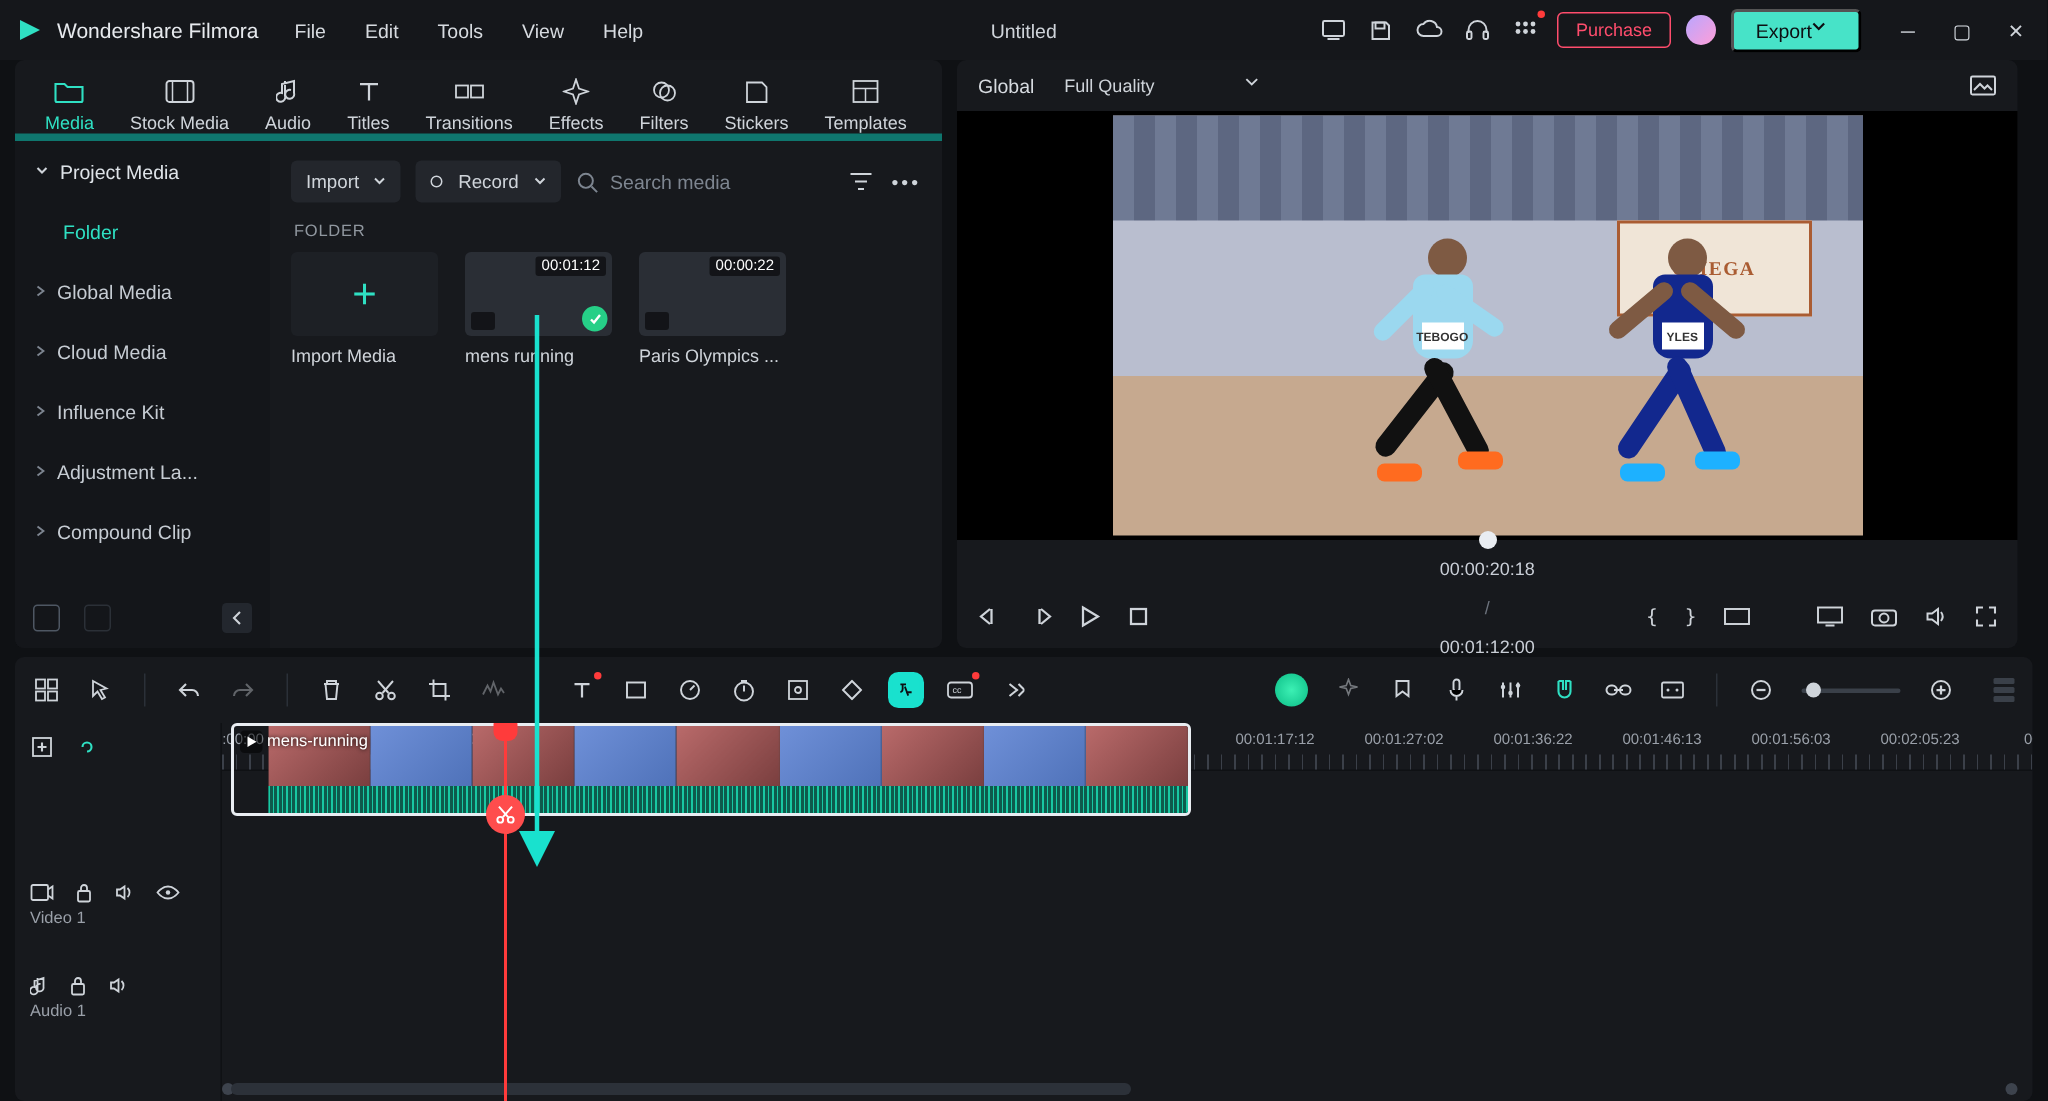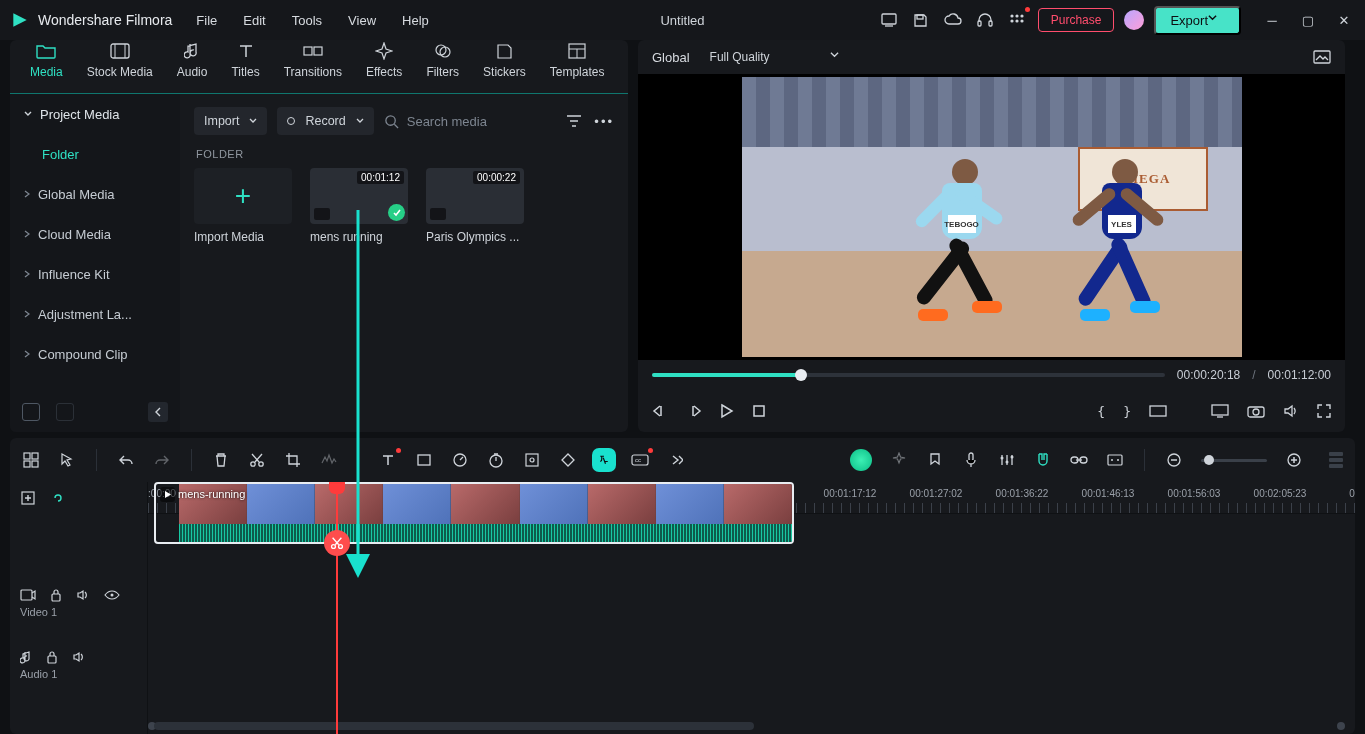--- a/index.html
+++ b/index.html
@@ -21,21 +21,21 @@
   .avatar-dot { width: 20px; height: 20px; border-radius: 50%; background: linear-gradient(135deg,#b9a6ff,#ff9ed8); }
   .btn-export { background: #47e3c8; color: #0d0f12; border-radius: 4px; padding: 5px 22px 5px 14px; font-size: 13px; font-weight: 500; display: flex; }
   .winbtns { display: flex; gap: 22px; margin-left: 14px; margin-right: 8px; }
   .winbtns span { width: 14px; color: #cfd4da; text-align: center; }
 
   
   .main { height: 392px; display: flex; gap: 10px; padding: 0 10px; }
 
   
   .library { width: 618px; display: flex; flex-direction: column; background: #17191d; border-radius: 6px; overflow: hidden; }
-  .lib-tabs { height: 54px; display: flex; align-items: flex-start; gap: 24px; padding: 0 20px; border-bottom: 1px solid #0f766e; }
+  .lib-tabs { height: 54px; display: flex; align-items: flex-end; gap: 24px; padding: 0 20px; border-bottom: 5px solid #0f766e; }
   .lib-tab { display: flex; flex-direction: column; align-items: center; gap: 3px; font-size: 12px; color: #cfd4da; }
   .lib-tab.active { color: #2fe0c3; }
   .lib-tab .ico { width: 22px; height: 22px; display: flex; align-items: center; justify-content: center; }
 
   .lib-body { flex: 1; display: flex; min-height: 0; }
   .lib-side { width: 170px; background: #14161a; display: flex; flex-direction: column; }
   .side-item { height: 40px; display: flex; align-items: center; gap: 8px; padding: 0 14px; font-size: 13px; color: #c6ccd3; }
   .side-item.header { font-weight: 500; color: #dfe4e9; }
   .side-item.sub { padding-left: 32px; color: #2fe0c3; }
   .side-foot { margin-top: auto; height: 40px; display: flex; align-items: center; gap: 16px; padding: 0 12px; }
@@ -88,21 +88,21 @@
   .r-bot .torso,.r-bot .arm { background:#9bd8ef; }
   .r-bot .leg { background:#111; }
   .r-bot .shoe { background:#ff6b1f; }
   .r-usa { left:330px; }
   .r-usa .torso { background:#12288e; }
   .r-usa .arm { background:#7e5a43; }
   .r-usa .leg { background:#12288e; }
   .r-usa .shoe { background:#1db1ff; }
   .rnum { position:absolute; top:62px; left:36px; width:28px; height:18px; background:#fff; font-size:8px; display:flex; align-items:center; justify-content:center; color:#333; font-weight:700;}
 
-  .player-bar { height: 30px; display: flex; align-items: center; padding: 0 14px; gap: 12px; }
+  .player-bar { height: 30px; display: flex; align-items: center; padding: 0 14px; gap: 12px; flex-direction: column; }
   .progress { flex: 1; height: 4px; background: #2d323a; border-radius: 2px; position: relative; }
   .progress .fill { position: absolute; left:0; top:0; bottom:0; width: 29%; background:#2fe0c3; border-radius:2px; }
   .progress .knob { position:absolute; top:50%; left:29%; width:12px; height:12px; background:#e9edf2; border-radius:50%; transform:translate(-50%,-50%); }
   .player-bar .tc { font-size: 12px; font-variant-numeric: tabular-nums; color:#c9ced6; }
   .player-bar .sep { color:#6d737d; }
   .player-ctrls { height: 42px; display: flex; align-items: center; padding: 0 14px; gap: 18px; }
   .player-ctrls .grow { flex: 1; }
 
   
   .tl-toolbar { height: 44px; margin: 6px 10px 0; background:#17191d; border-radius:6px 6px 0 0; display:flex; align-items:center; padding:0 12px; gap:18px; }

